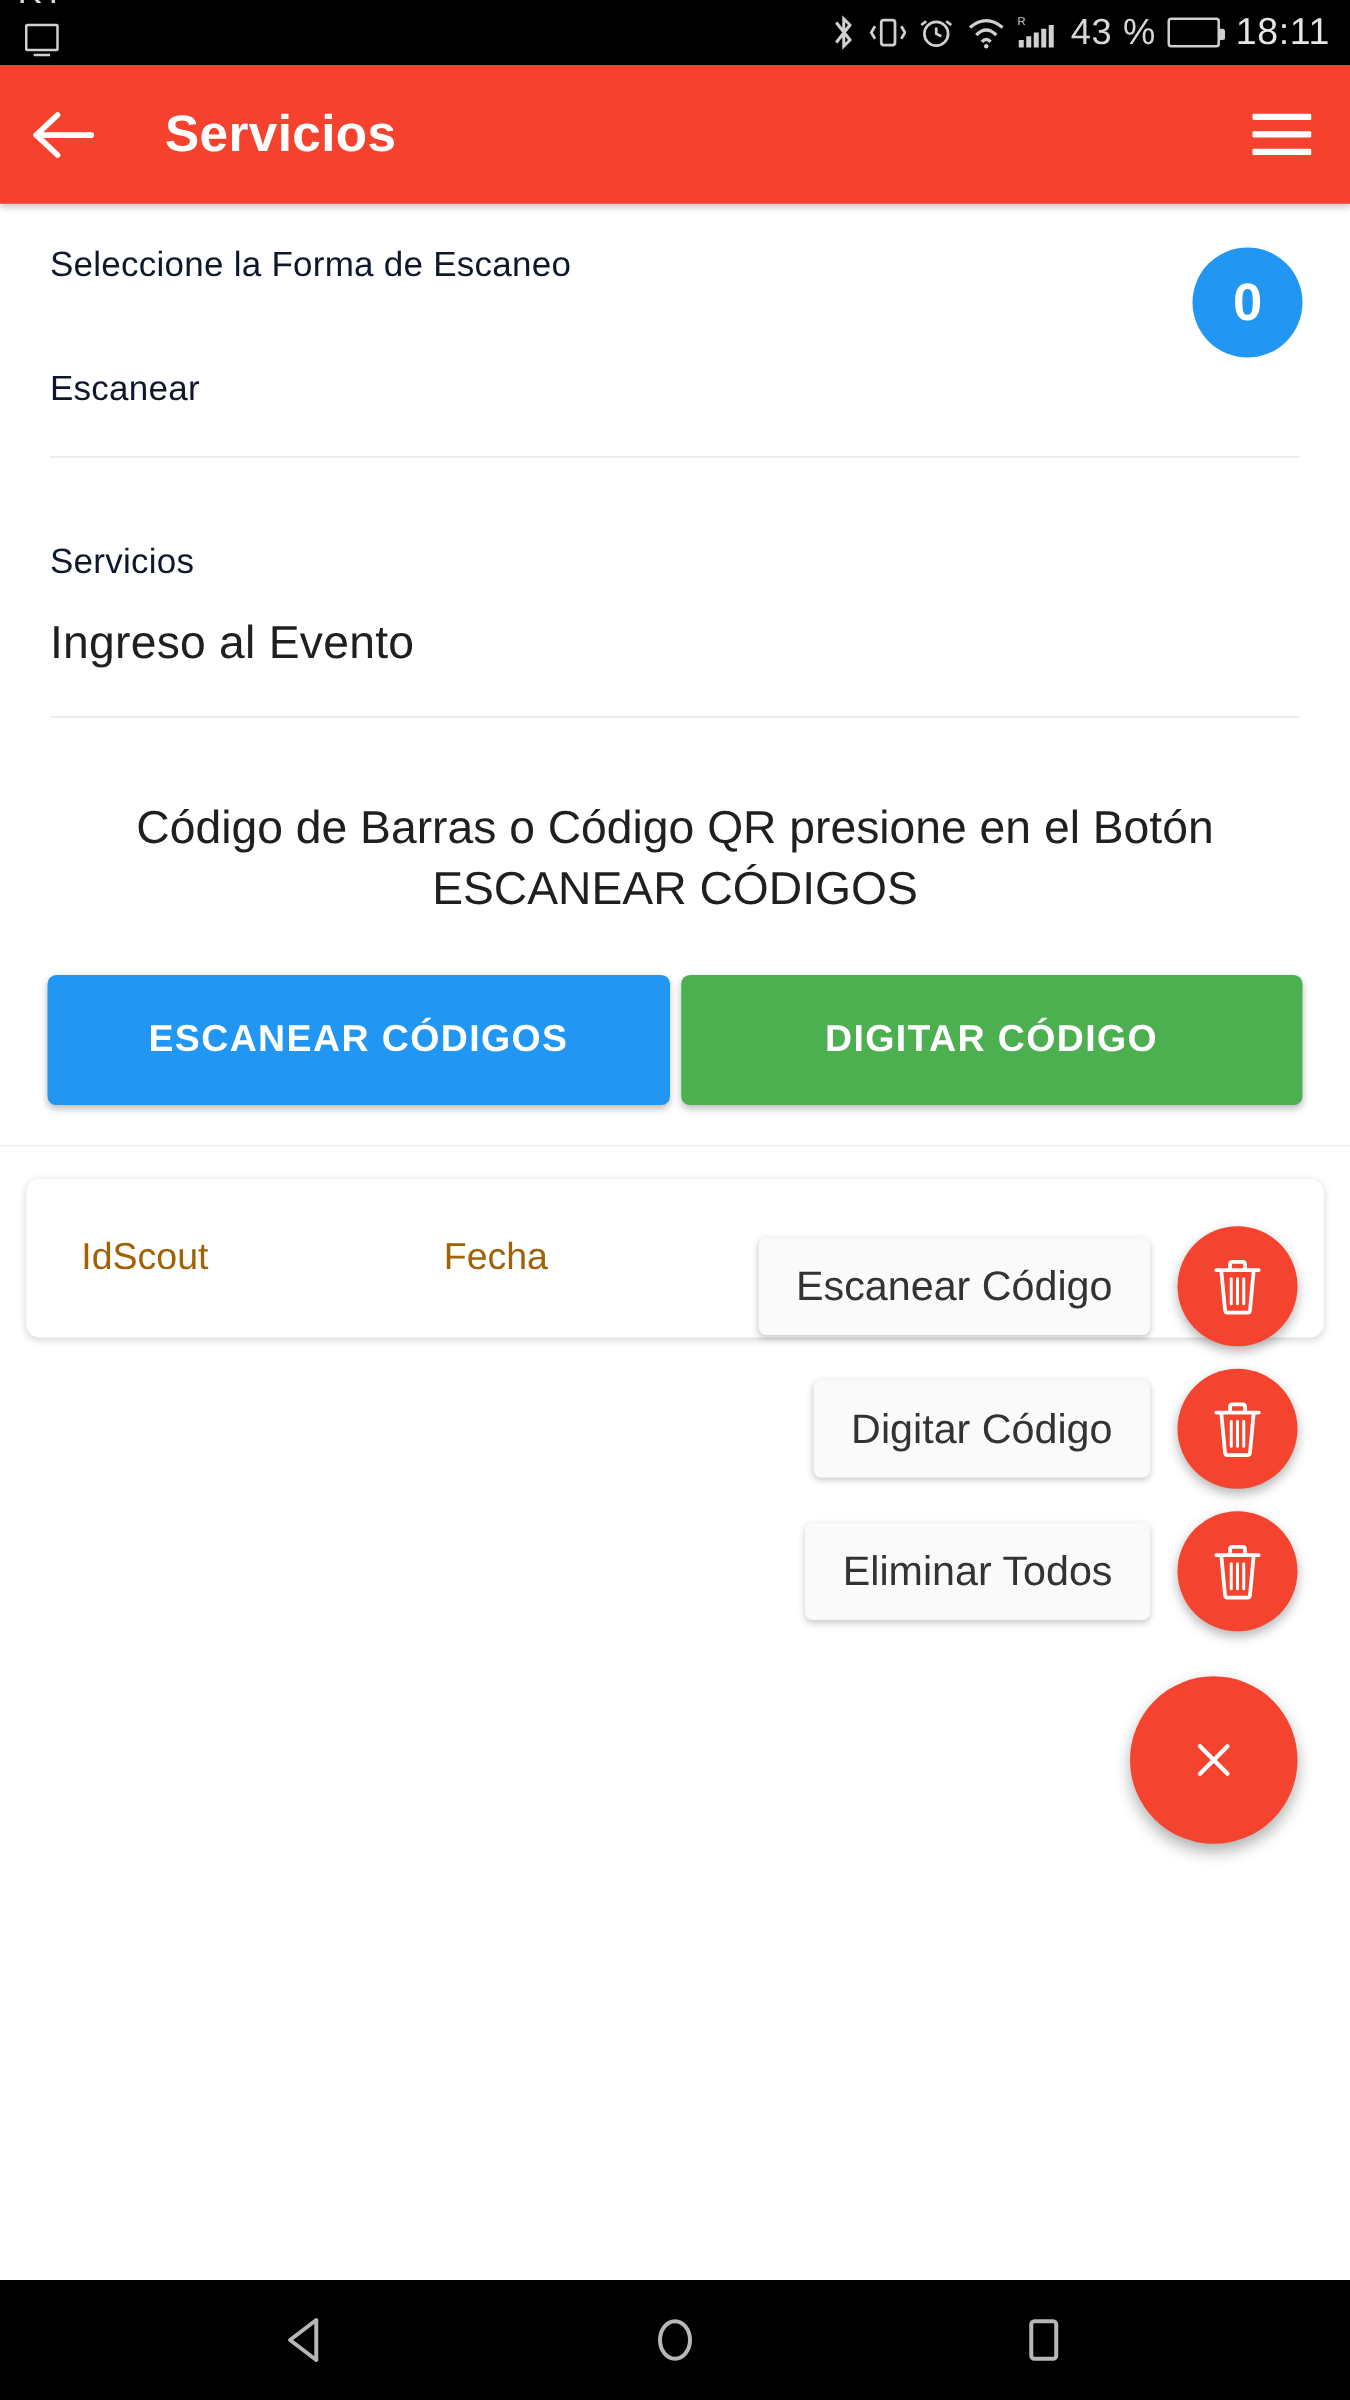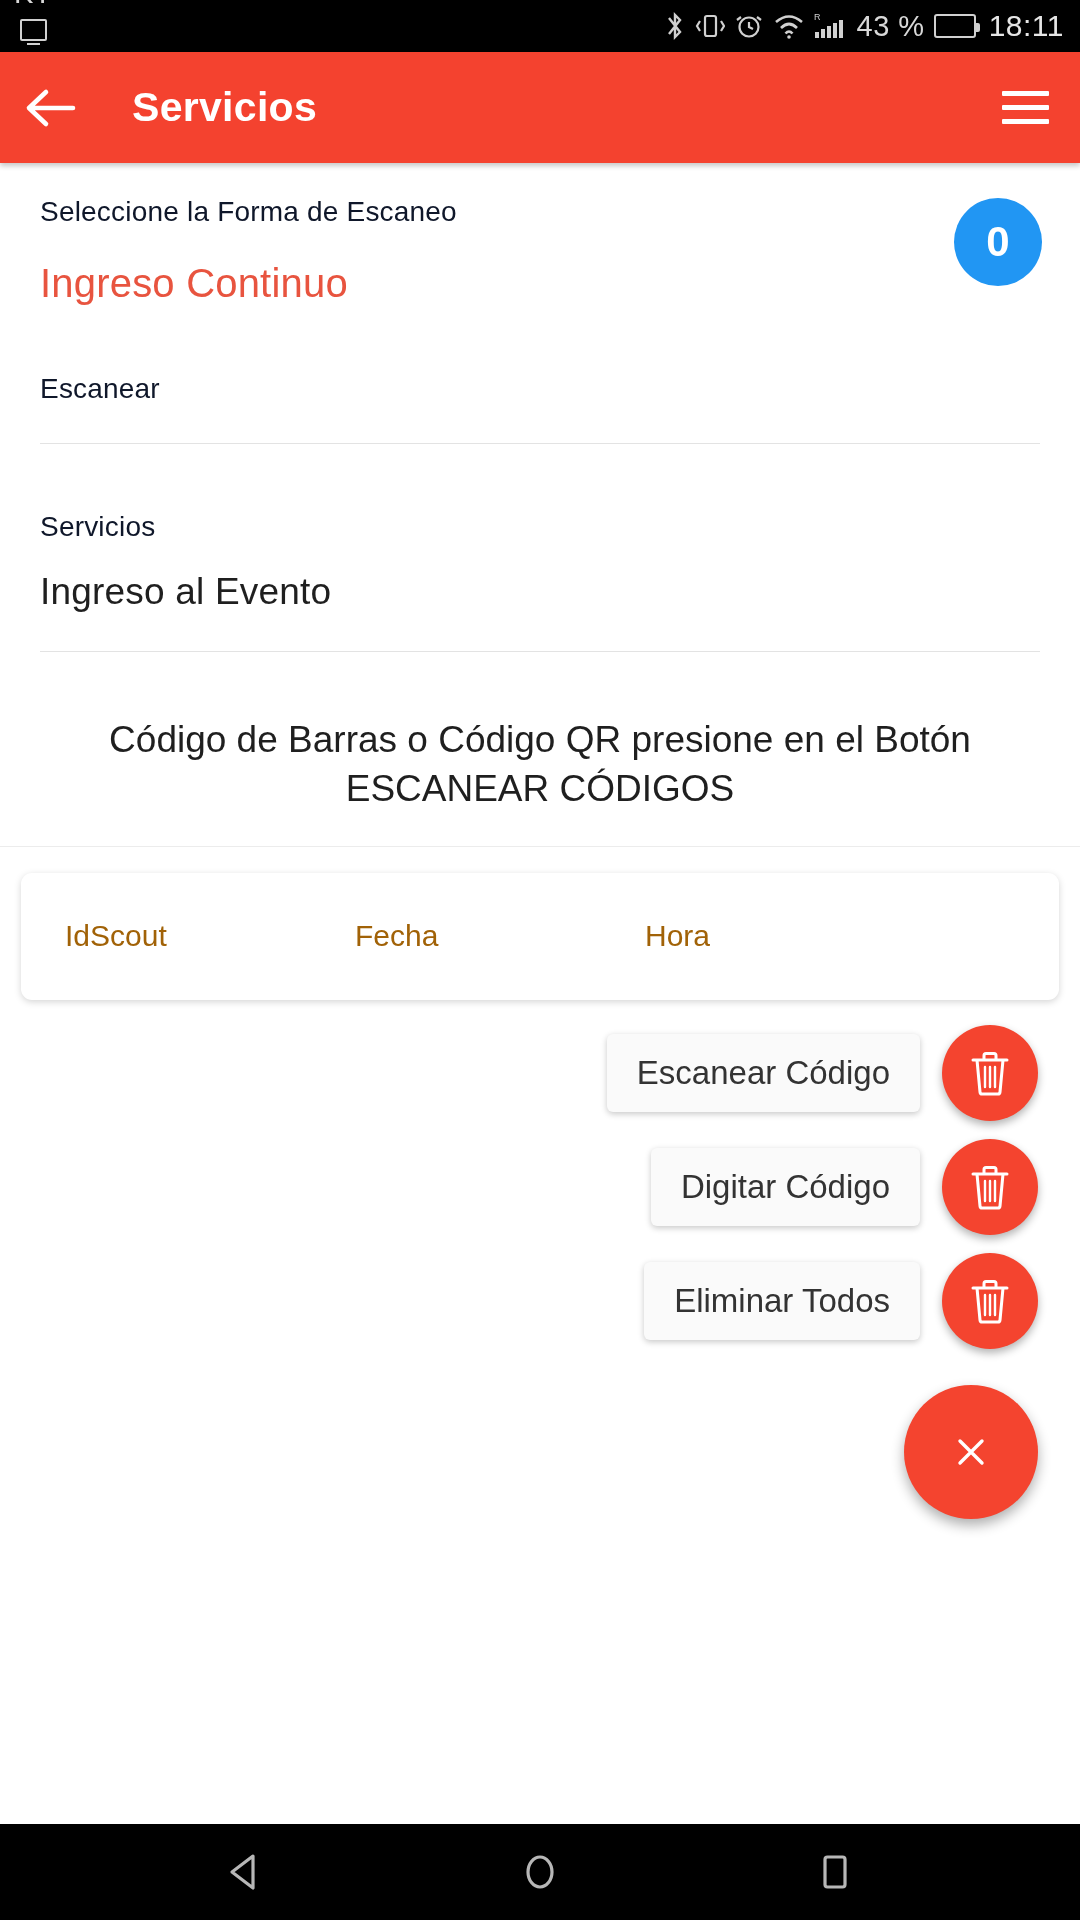--- a/index.html
+++ b/index.html
@@ -278,21 +278,21 @@
     font-size: 30px;
   }
   .th-idscout { margin-left: 44px;  width: 290px; }
   .th-fecha   { width: 290px; }
   .th-hora    { width: 290px; }
 
   
   .fab-menu {
     position: absolute;
     right: 0;
-    top: 1025px;
+    top: 981px;
     width: 1040px;
     height: 520px;
   }
   .fab-row {
     position: absolute;
     right: 42px;
     display: flex;
     align-items: center;
     gap: 22px;
   }
@@ -418,37 +418,40 @@
       <span></span>
       <span></span>
       <span></span>
     </div>
   </div>
 
   <div class="content">
 
     <div class="scan-mode-block">
       <div class="field-label">Seleccione la Forma de Escaneo</div>
-      <div class="scan-mode-value" style="color: rgb(232, 84, 63);">Ingreso Continuo</div>
       <div class="count-badge" style="background: rgb(33, 150, 243);">0</div>
     </div>
 
     <div class="field-block">
       <div class="field-label">Escanear</div>
       <div class="divider"></div>
     </div>
 
     <div class="field-block">
       <div class="field-label">Servicios</div>
       <div class="field-value">Ingreso al Evento</div>
       <div class="divider"></div>
     </div>
 
     <div class="instruction">Código de Barras o Código QR presione en el Botón ESCANEAR CÓDIGOS</div>
 
+    <div class="action-row">
+      <button class="action-btn btn-scan" style="background: rgb(33, 150, 243);">ESCANEAR CÓDIGOS</button>
+      <button class="action-btn btn-digit" style="background: rgb(76, 175, 80);">DIGITAR CÓDIGO</button>
+    </div>
 
     <div class="section-rule"></div>
 
     <div class="table-card">
       <div class="th th-idscout">IdScout</div>
       <div class="th th-fecha">Fecha</div>
       <div class="th th-hora">Hora</div>
     </div>
   </div>
 

